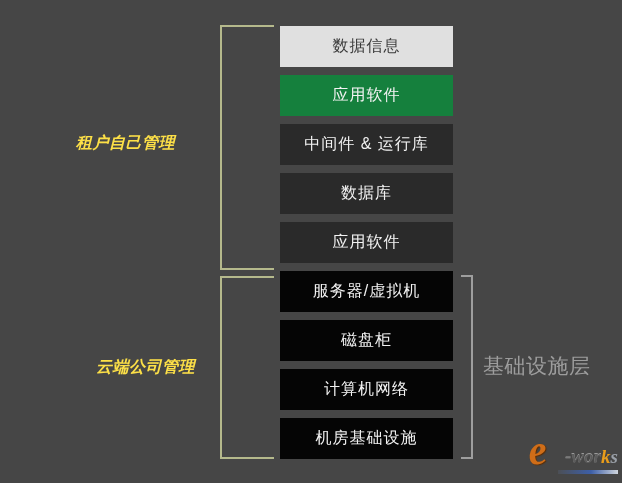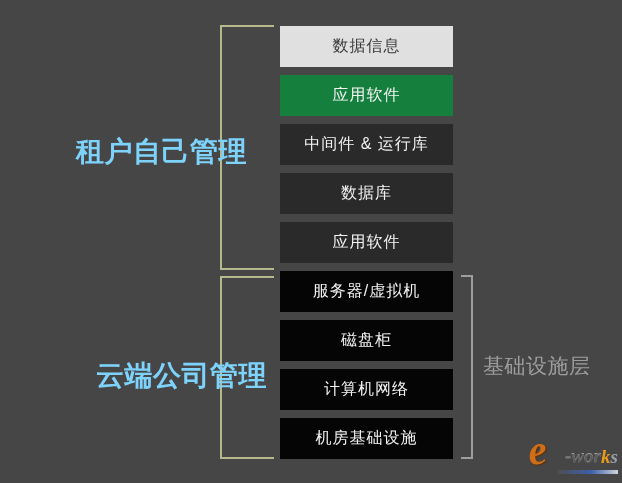--- a/index.html
+++ b/index.html
@@ -53,25 +53,26 @@
   
   .bracket-infra {
     position: absolute; left: 461px; top: 275px;
     width: 12px; height: 184px;
     border: 2px solid #9e9e9e; border-left: 0;
     box-sizing: border-box;
   }
 
   .side-label {
     position: absolute;
-    color: #7dd3fc;
-    font-size: 28px;
+    color: #fde047;
+    font-size: 16px;
     font-weight: bold;
     letter-spacing: 0.5px;
     white-space: nowrap;
+    font-style: italic;
   }
   .label-tenant   { left: 76px; top: 133px; }
   .label-provider { left: 76px; top: 357px; margin-left: 20px; }
 
   .infra-label {
     position: absolute;
     left: 483px; top: 352px;
     color: #9d9d9d;
     font-size: 21px;
     letter-spacing: 0.5px;

